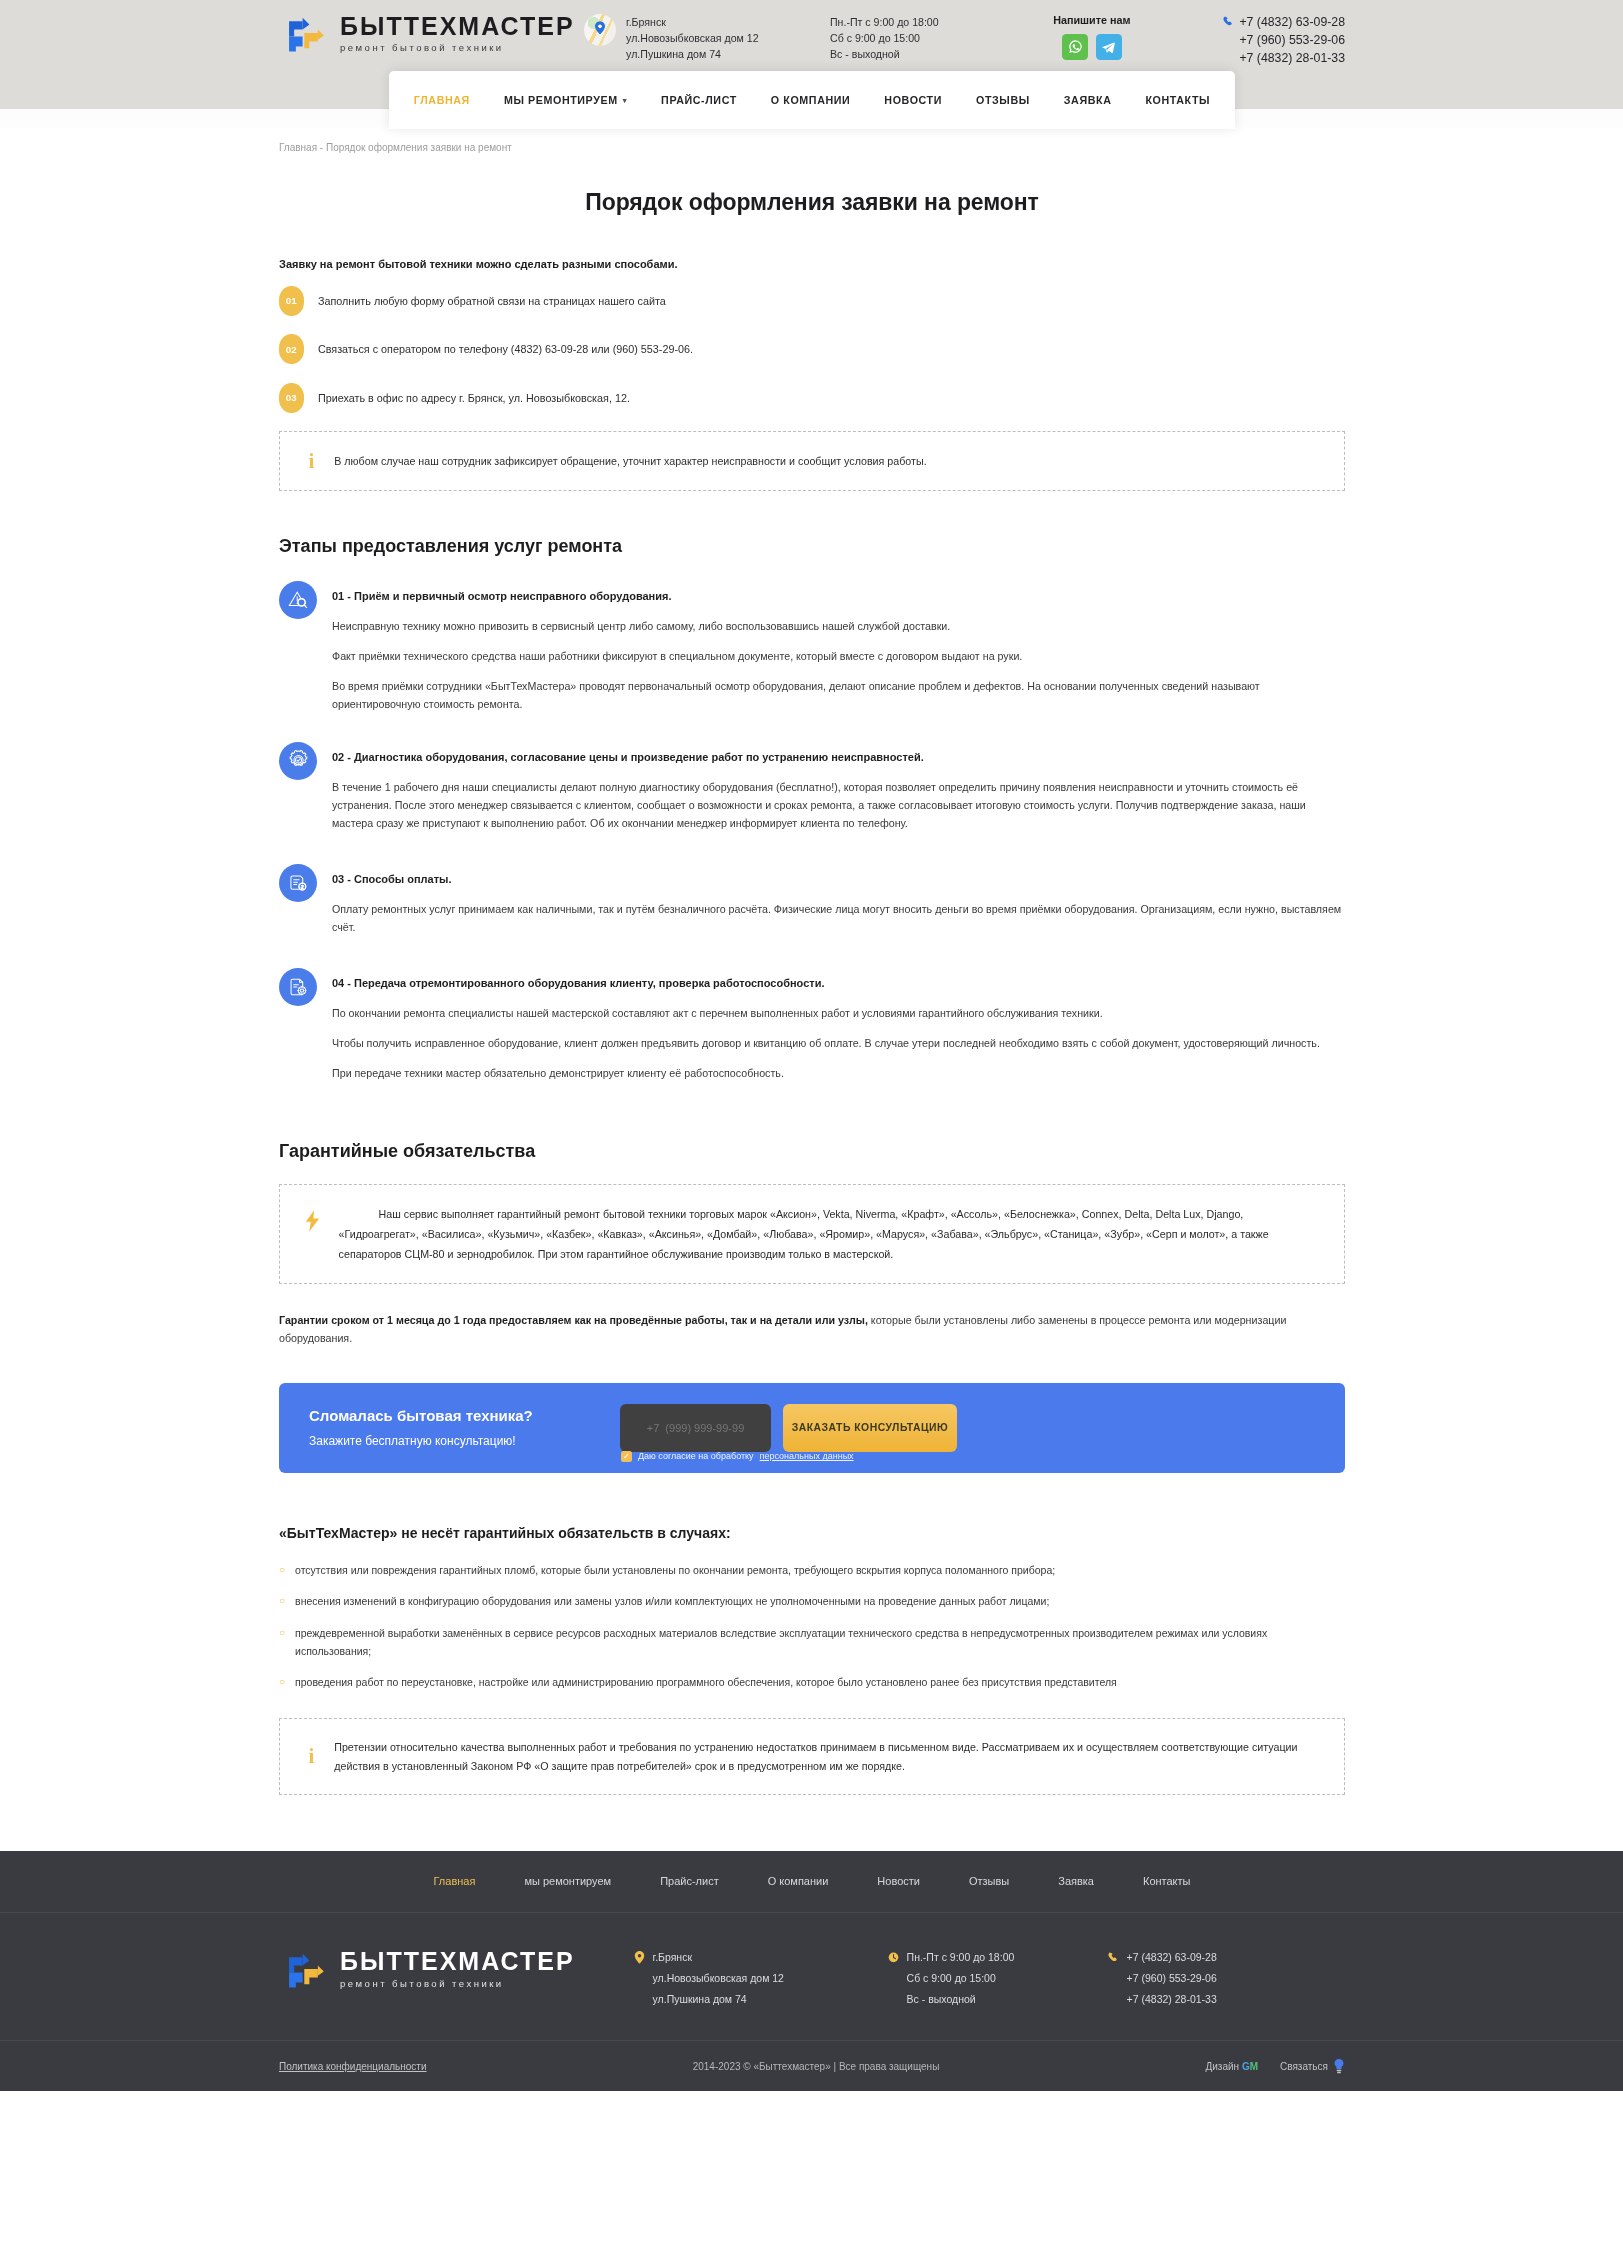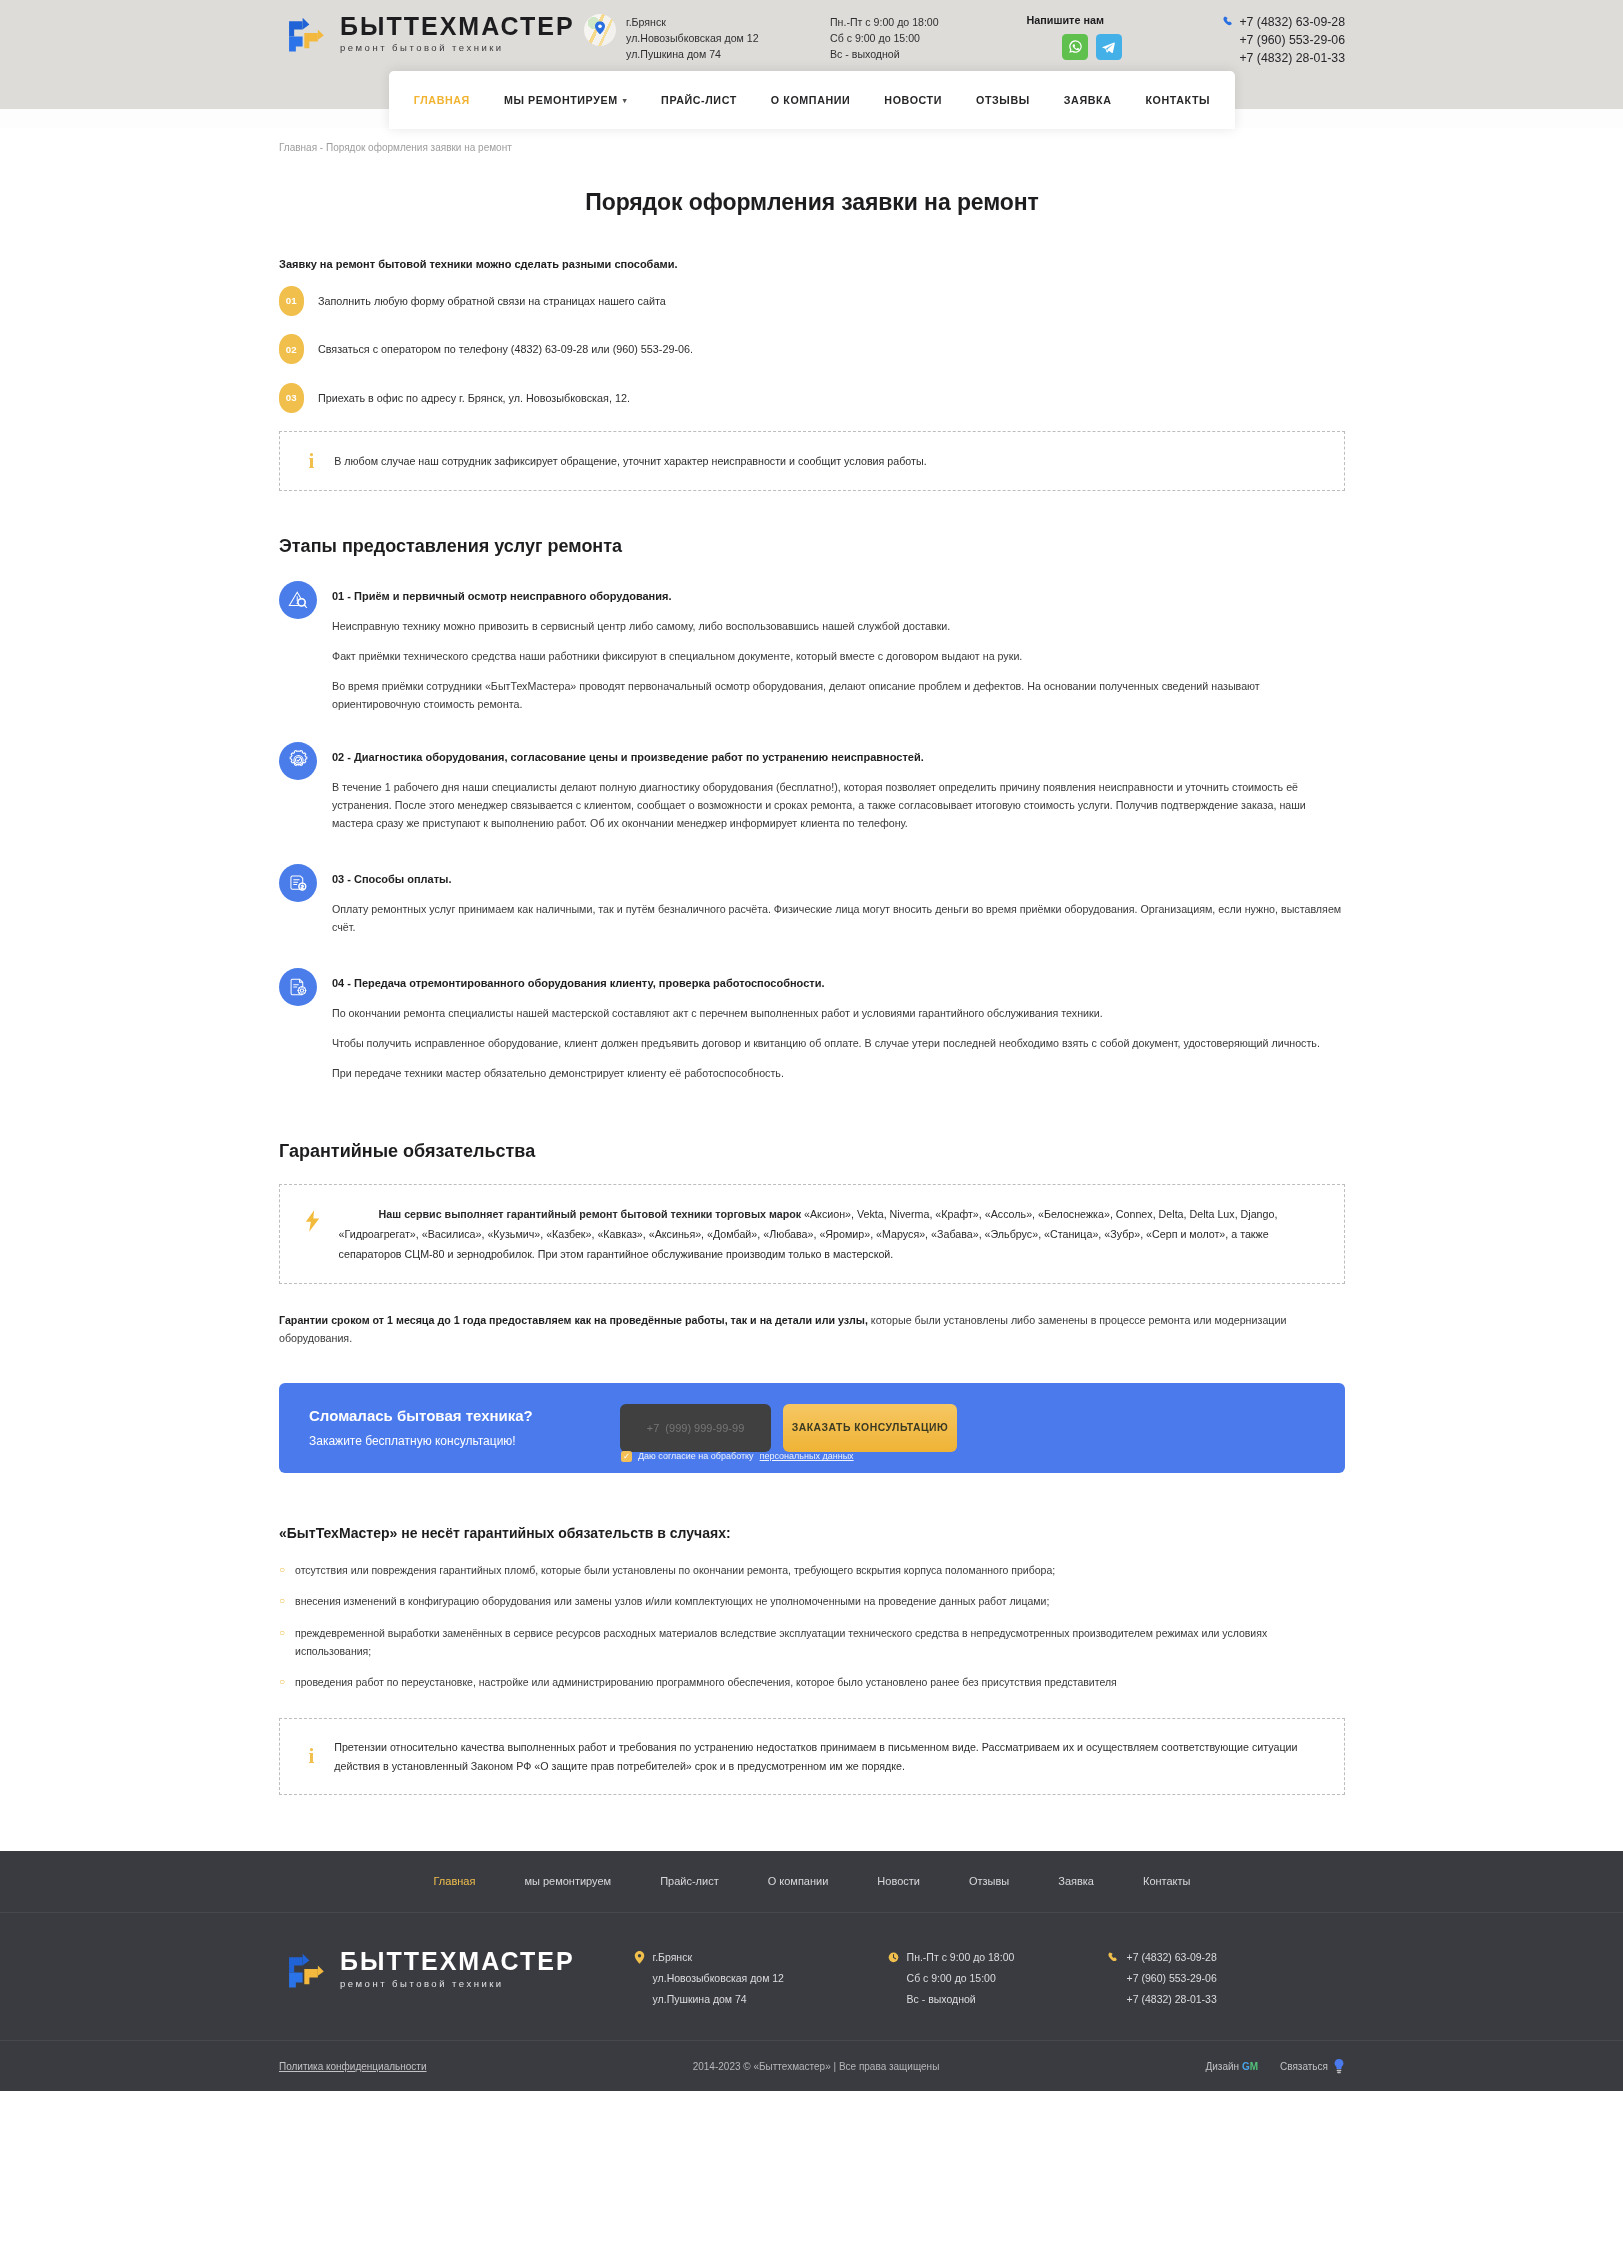--- a/index.html
+++ b/index.html
@@ -51,21 +51,21 @@
   .map-pin {
     position: absolute; left: 50%; top: 42%; transform: translate(-50%,-50%);
     width: 10px; height: 13.5px;
   }
   .addr-lines { font-size: 10.6px; line-height: 16px; color: #2f2f31; }
 
   
   .sched-block { width: 203px; font-size: 10.6px; line-height: 16px; color: #2f2f31; padding-top: 3.4px;}
 
   
-  .write-block { width: 135px; padding-top: 3.4px; }
+  .write-block { width: 135px; text-align: center; padding-top: 3.4px; }
   .write-title { font-size: 10.8px; font-weight: 700; color: #1d1d1f; margin-bottom: 7.6px; }
   .msg-row { display: flex; gap: 7.6px; justify-content: center; }
   .msg-btn { width: 26px; height: 26px; border-radius: 4.2px; display:flex; align-items:center; justify-content:center; cursor: pointer;}
   .msg-wa { background: #5fc04e; }
   .msg-tg { background: #44b0e8; }
 
   
   .phone-block { width: 194px; padding-top: 1.7px; text-align: right; }
   .phone-line {
     font-size: 12.3px; line-height: 18px; color: #26262a; white-space: nowrap;
@@ -133,21 +133,21 @@
   }
   .stage-h { font-size: 11px; font-weight: 700; color: #1f1f21; line-height: 17px; }
   .stage-p { font-size: 10.7px; line-height: 18px; color: #3a3a3c; margin-top: 12px; }
 
   .brands-box {
     border: 0.8px dashed #bdbdbd; padding: 18.6px 25px; display: flex; align-items: flex-start; gap: 18.6px;
     margin-top: 22px;
   }
   .bolt { flex: 0 0 auto; margin-top: 6px; }
   .brands-txt { font-size: 10.7px; line-height: 20px; color: #2b2b2d; }
-  .brands-txt b { font-weight: 700; padding-left: 40px; }
+  .brands-txt b { font-weight: 400; padding-left: 40px; }
 
   .after-brands { font-size: 10.7px; line-height: 18.6px; color: #3a3a3c; margin-top: 27px; }
   .after-brands b { font-weight: 700; color: #1f1f21; }
 
   
   .cta {
     margin-top: 35px; background: #4a7aec; border-radius: 6px; height: 90px;
     display: flex; align-items: center; padding: 0 30px; position: relative;
   }
   .cta-left { width: 296px; }

